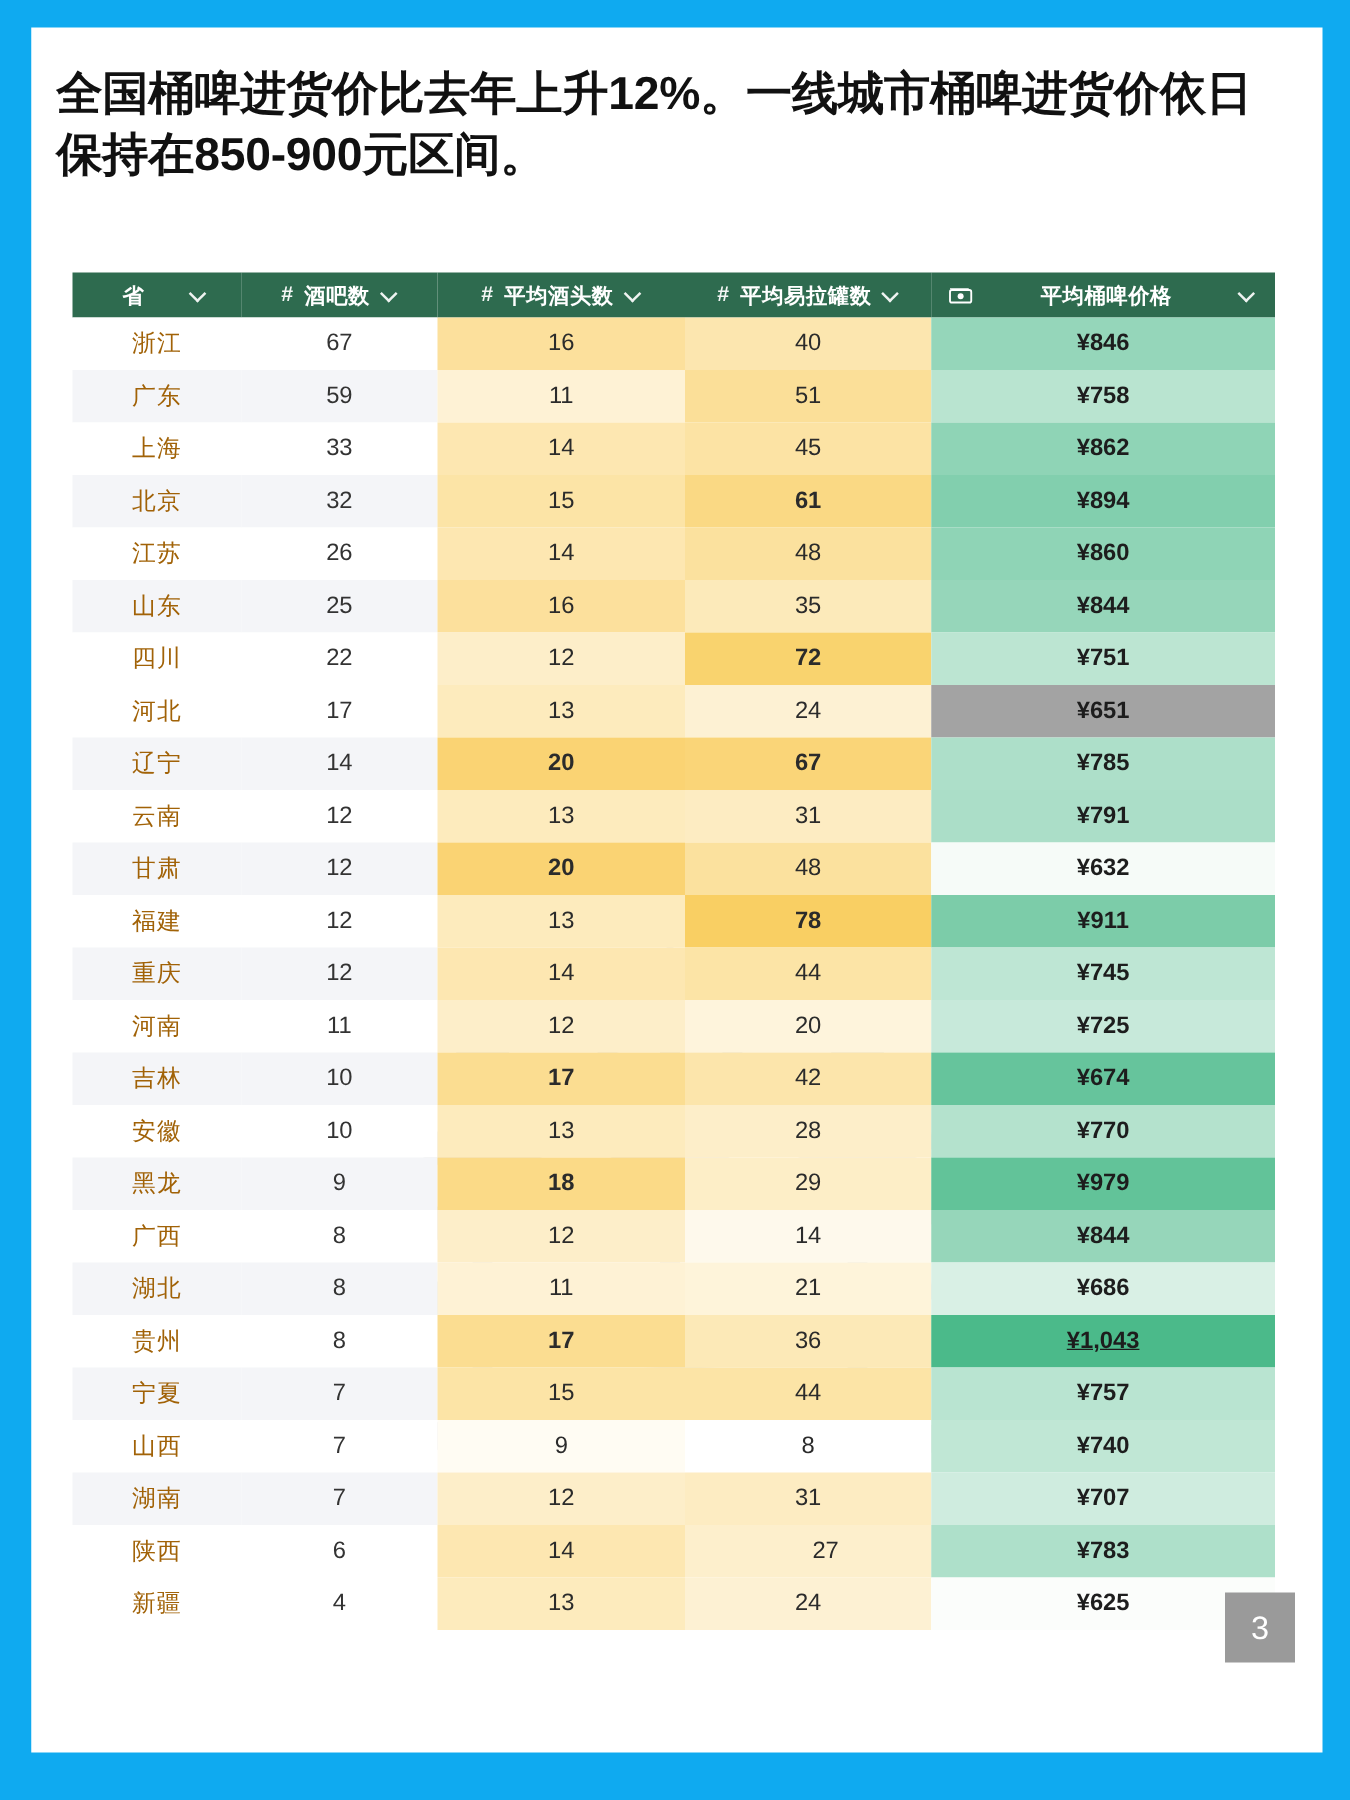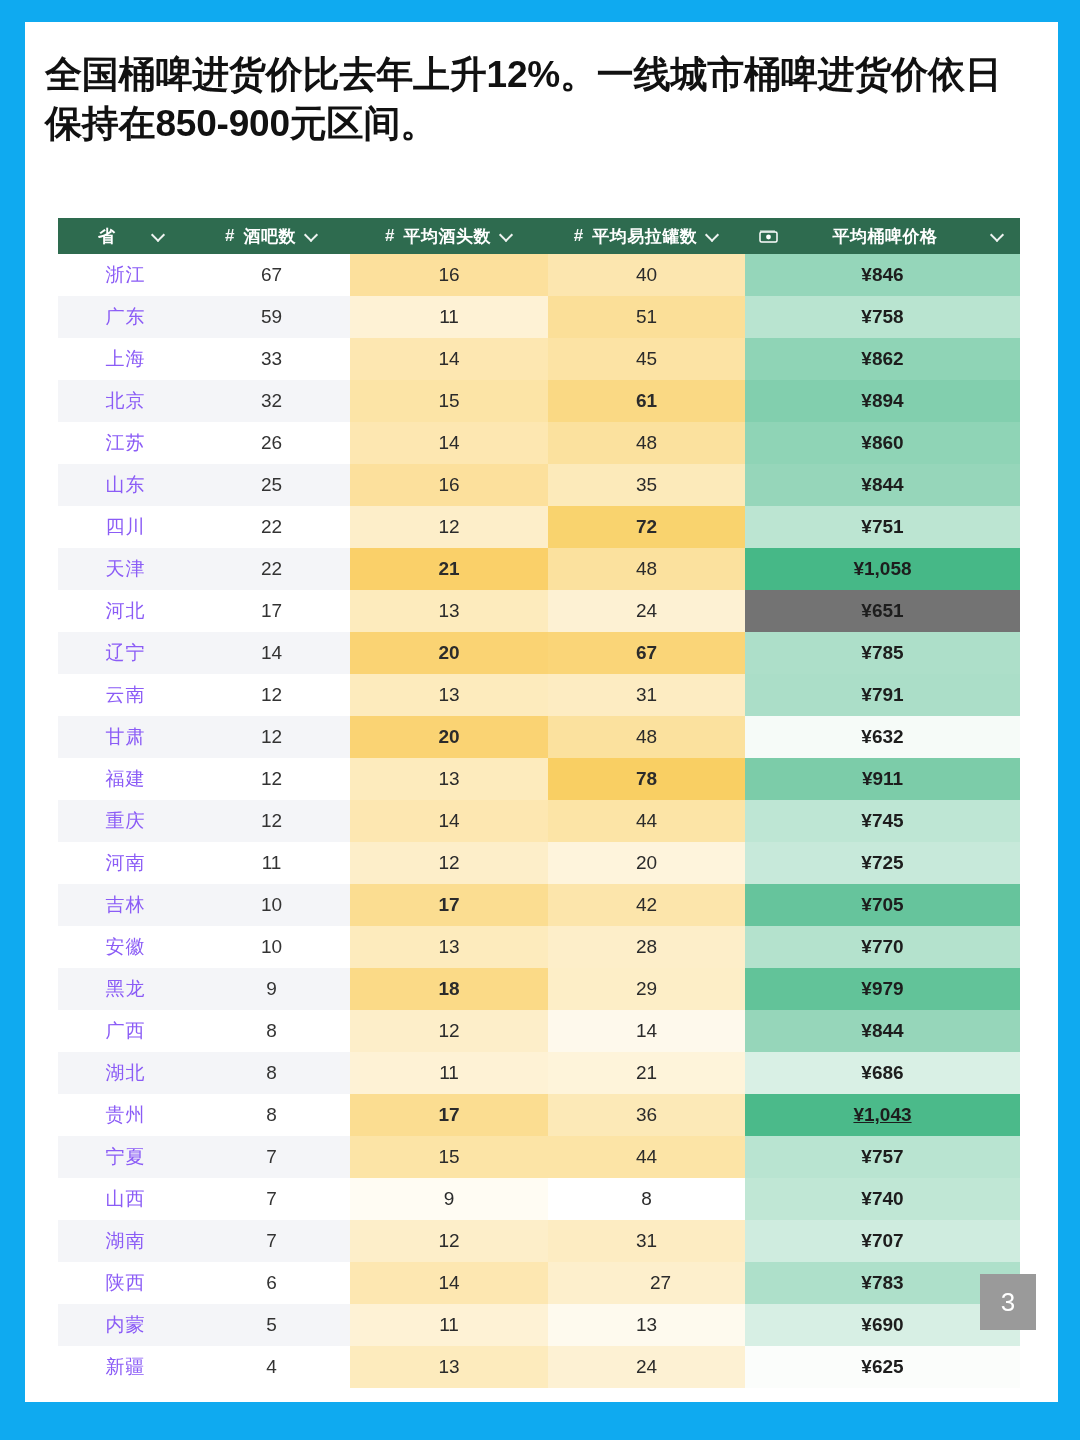--- a/index.html
+++ b/index.html
@@ -129,21 +129,21 @@
     height: 42px;
     font-size: 19px;
     color: #2b2b2b;
     text-align: center;
     padding: 0;
     font-weight: normal;
   }
   tbody tr.odd td.cell-prov, tbody tr.odd td.cell-bars { background: #ffffff; }
   tbody tr.even td.cell-prov, tbody tr.even td.cell-bars { background: #f4f5f8; }
 
-  td.cell-prov { font-size: 19px; color: #8b5cf6; letter-spacing: 1px; }
+  td.cell-prov { font-size: 19px; color: #a16207; letter-spacing: 1px; }
   td.cell-bars { font-size: 19px; color: #333; }
   td.cell-price { font-weight: bold; font-size: 19px; color: #1d1d1d; }
   td.cell-taps.strong, td.cell-cans.strong { font-weight: bold; }
 
   #page-badge {
     position: absolute;
     right: 22px;
     bottom: 72px;
     width: 56px;
     height: 56px;
@@ -296,33 +296,26 @@
               <td class="cell-cans" style="background: rgb(252, 234, 186);">35</td>
               <td class="cell-price" style="background: rgb(150, 214, 186);">¥844</td>
             </tr>
             <tr class="odd">
               <td class="cell-prov">四川</td>
               <td class="cell-bars">22</td>
               <td class="cell-taps" style="background: rgb(253, 238, 201);">12</td>
               <td class="cell-cans strong" style="background: rgb(249, 211, 110);">72</td>
               <td class="cell-price" style="background: rgb(188, 229, 210);">¥751</td>
             </tr>
-            <tr class="even">
-              <td class="cell-prov">天津</td>
-              <td class="cell-bars">22</td>
-              <td class="cell-taps strong" style="background: rgb(250, 208, 105);">21</td>
-              <td class="cell-cans" style="background: rgb(251, 225, 158);">48</td>
-              <td class="cell-price" style="background: rgb(70, 184, 135);">¥1,058</td>
-            </tr>
             <tr class="odd">
               <td class="cell-prov">河北</td>
               <td class="cell-bars">17</td>
               <td class="cell-taps" style="background: rgb(253, 235, 189);">13</td>
               <td class="cell-cans" style="background: rgb(253, 241, 211);">24</td>
-              <td class="cell-price" style="background: #737373; margin-left: 48px;">¥651</td>
+              <td class="cell-price" style="background: #a3a3a3; margin-left: 48px;">¥651</td>
             </tr>
             <tr class="even">
               <td class="cell-prov">辽宁</td>
               <td class="cell-bars">14</td>
               <td class="cell-taps strong" style="background: rgb(250, 211, 115);">20</td>
               <td class="cell-cans strong" style="background: rgb(250, 213, 120);">67</td>
               <td class="cell-price" style="background: rgb(173, 223, 201);">¥785</td>
             </tr>
             <tr class="odd">
               <td class="cell-prov">云南</td>
@@ -357,21 +350,21 @@
               <td class="cell-bars">11</td>
               <td class="cell-taps" style="background: rgb(253, 238, 201);">12</td>
               <td class="cell-cans" style="background: rgb(254, 244, 220);">20</td>
               <td class="cell-price" style="background: rgb(199, 233, 218);">¥725</td>
             </tr>
             <tr class="even">
               <td class="cell-prov">吉林</td>
               <td class="cell-bars">10</td>
               <td class="cell-taps strong" style="background: rgb(251, 221, 145);">17</td>
               <td class="cell-cans" style="background: rgb(252, 229, 171);">42</td>
-              <td class="cell-price" style="background: rgb(102, 196, 156);">¥705</td>
+              <td class="cell-price" style="background: rgb(102, 196, 156);">¥674</td>
             </tr>
             <tr class="odd">
               <td class="cell-prov">安徽</td>
               <td class="cell-bars">10</td>
               <td class="cell-taps" style="background: rgb(253, 235, 189);">13</td>
               <td class="cell-cans" style="background: rgb(253, 238, 201);">28</td>
               <td class="cell-price" style="background: rgb(180, 226, 205); margin-top: 38px;">¥770</td>
             </tr>
             <tr class="even">
               <td class="cell-prov">黑龙</td>
@@ -422,27 +415,20 @@
               <td class="cell-cans" style="background: rgb(253, 236, 194);">31</td>
               <td class="cell-price" style="background: rgb(207, 236, 223);">¥707</td>
             </tr>
             <tr class="odd">
               <td class="cell-prov">陕西</td>
               <td class="cell-bars">6</td>
               <td class="cell-taps" style="background: rgb(253, 231, 177);">14</td>
               <td class="cell-cans" style="background: rgb(253, 239, 204); padding-left: 28px;">27</td>
               <td class="cell-price" style="background: rgb(174, 224, 202);">¥783</td>
             </tr>
-            <tr class="even">
-              <td class="cell-prov">内蒙</td>
-              <td class="cell-bars">5</td>
-              <td class="cell-taps" style="background: rgb(254, 242, 213);">11</td>
-              <td class="cell-cans" style="background: rgb(254, 250, 238);">13</td>
-              <td class="cell-price" style="background: rgb(215, 239, 228);">¥690</td>
-            </tr>
             <tr class="odd">
               <td class="cell-prov">新疆</td>
               <td class="cell-bars">4</td>
               <td class="cell-taps" style="background: rgb(253, 235, 189);">13</td>
               <td class="cell-cans" style="background: rgb(253, 241, 211);">24</td>
               <td class="cell-price" style="background: rgb(251, 253, 251);">¥625</td>
             </tr>
           </tbody>
       </table>
     </div>

